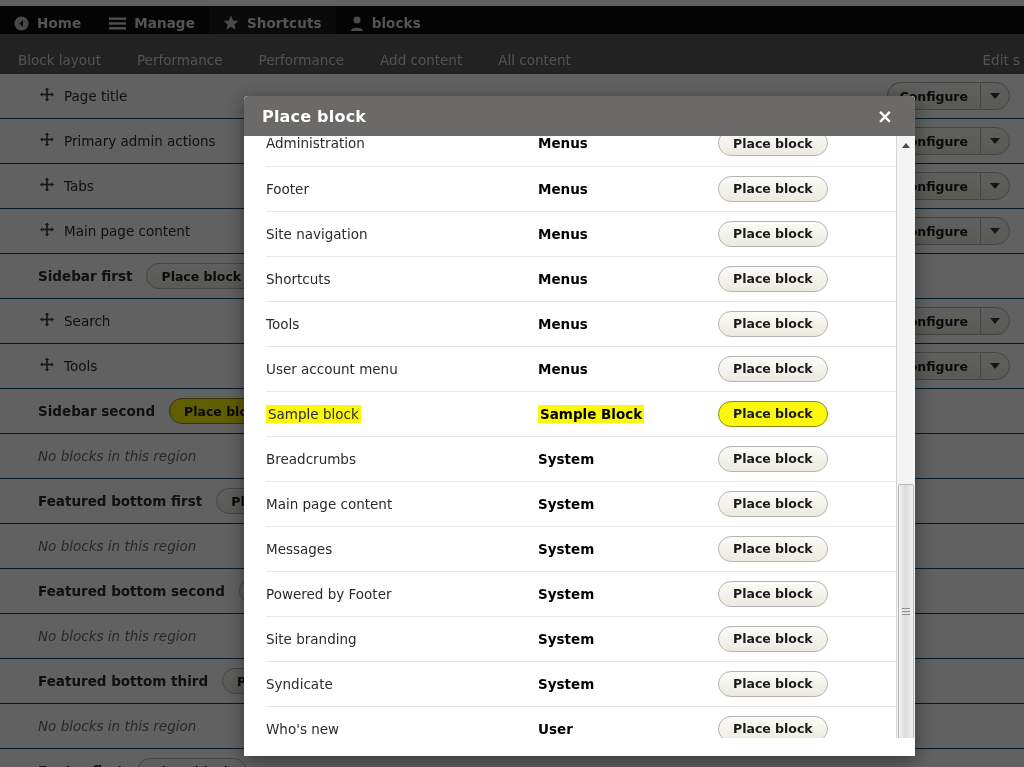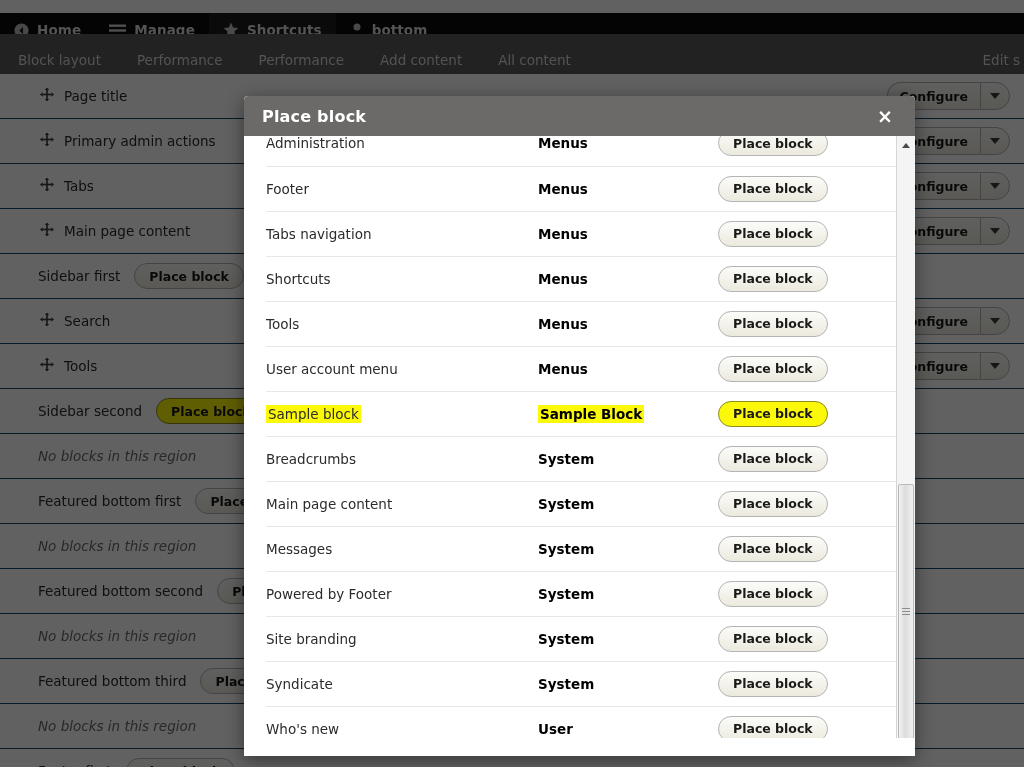--- a/index.html
+++ b/index.html
@@ -11,21 +11,21 @@
     background: #fff;
     font-family: "DejaVu Sans", "Liberation Sans", sans-serif;
   }
 
   #screen { position: relative; width: 1024px; height: 767px; background:#fff; }
 
   
   #page { position:absolute; inset:0; background:#fff; }
 
   .toolbar-bar {
-    position:absolute; left:0; top:13px; width:1024px; height:34px;
+    position:absolute; left:0; top:6px; width:1024px; height:34px;
     background:#0d0d0d; display:flex; align-items:stretch;
   }
   .tb-item {
     display:flex; align-items:center; gap:8px;
     padding:0 14px; color:#dcdcdc; font-size:13.5px; font-weight:bold;
     letter-spacing:.1px; white-space:nowrap;
   }
   .tb-item.active { background:#1c1c1c; }
 
   .ico { display:inline-block; line-height:0; }
@@ -46,21 +46,21 @@
     position:absolute; left:0; top:74px; width:1024px; height:693px;
     background:#fff; font-size:13.5px;
   }
   .row {
     position:relative; height:45px; border-bottom:1px solid #0c4a6e;
     display:flex; align-items:center; padding-left:38px;
   }
   .row.region { padding-left:38px; }
   .drag-handle { position:absolute; left:40px; top:50%; transform:translateY(-50%); }
   .row-label { margin-left:26px; color:#2b2b2b; }
-  .row.region .row-label { margin-left:0; font-weight:normal; }
+  .row.region .row-label { margin-left:0; font-weight:bold; }
   .row.empty .row-label { margin-left:0; font-style:italic; color:#6b6b6b; padding-left:0; }
   .row.empty { padding-left:38px; }
 
   .btn {
     display:inline-flex; align-items:center; justify-content:center;
     height:26px; padding:0 14px;
     border:1px solid #b4b4b4; border-radius:14px;
     background:linear-gradient(#fbfbf9,#eceade);
     color:#1a1a1a; font-size:12.5px; font-weight:bold;
     font-family:"DejaVu Sans","Liberation Sans",sans-serif;
@@ -183,21 +183,21 @@
         </span>
         <span>Shortcuts</span>
       </div>
       <div class="tb-item">
         <span class="ico">
           <svg width="14" height="15" viewBox="0 0 14 15">
               <circle cx="7" cy="4" r="3.5" fill="#c0c0c0"></circle>
               <path d="M1 15 C1 10.5 13 10.5 13 15 Z" fill="#c0c0c0"></path>
             </svg>
         </span>
-        <span>bottom</span>
+        <span>blocks</span>
       </div>
     </div>
 
     <div class="toolbar-tray">
       <a class="tray-link">Block layout</a>
       <a class="tray-link">Performance</a>
       <a class="tray-link">Performance</a>
       <a class="tray-link">Add content</a>
       <a class="tray-link">All content</a>
       <a class="tray-link tray-right">Edit s</a>
@@ -344,21 +344,21 @@
                 <td class="c-name"><span>Administration</span></td>
                 <td class="c-cat"><span>Menus</span></td>
                 <td class="c-act"><button class="btn">Place block</button></td>
               </tr>
               <tr>
                 <td class="c-name"><span>Footer</span></td>
                 <td class="c-cat"><span>Menus</span></td>
                 <td class="c-act"><button class="btn">Place block</button></td>
               </tr>
               <tr>
-                <td class="c-name"><span>Tabs navigation</span></td>
+                <td class="c-name"><span>Site navigation</span></td>
                 <td class="c-cat"><span>Menus</span></td>
                 <td class="c-act"><button class="btn">Place block</button></td>
               </tr>
               <tr>
                 <td class="c-name"><span>Shortcuts</span></td>
                 <td class="c-cat"><span>Menus</span></td>
                 <td class="c-act"><button class="btn">Place block</button></td>
               </tr>
               <tr>
                 <td class="c-name"><span>Tools</span></td>

